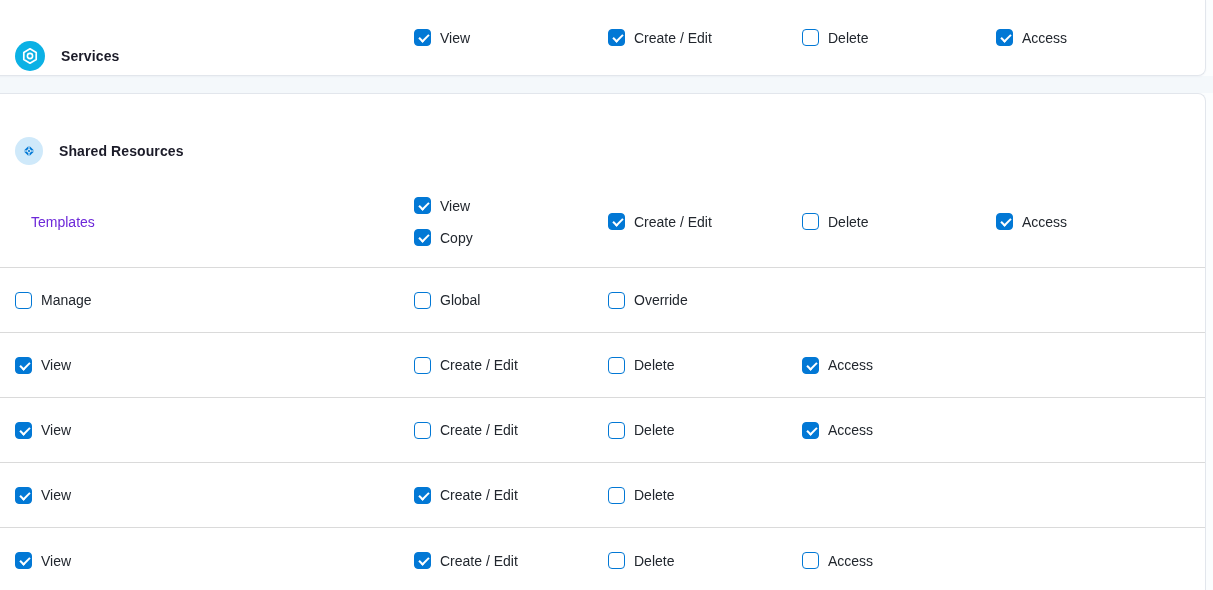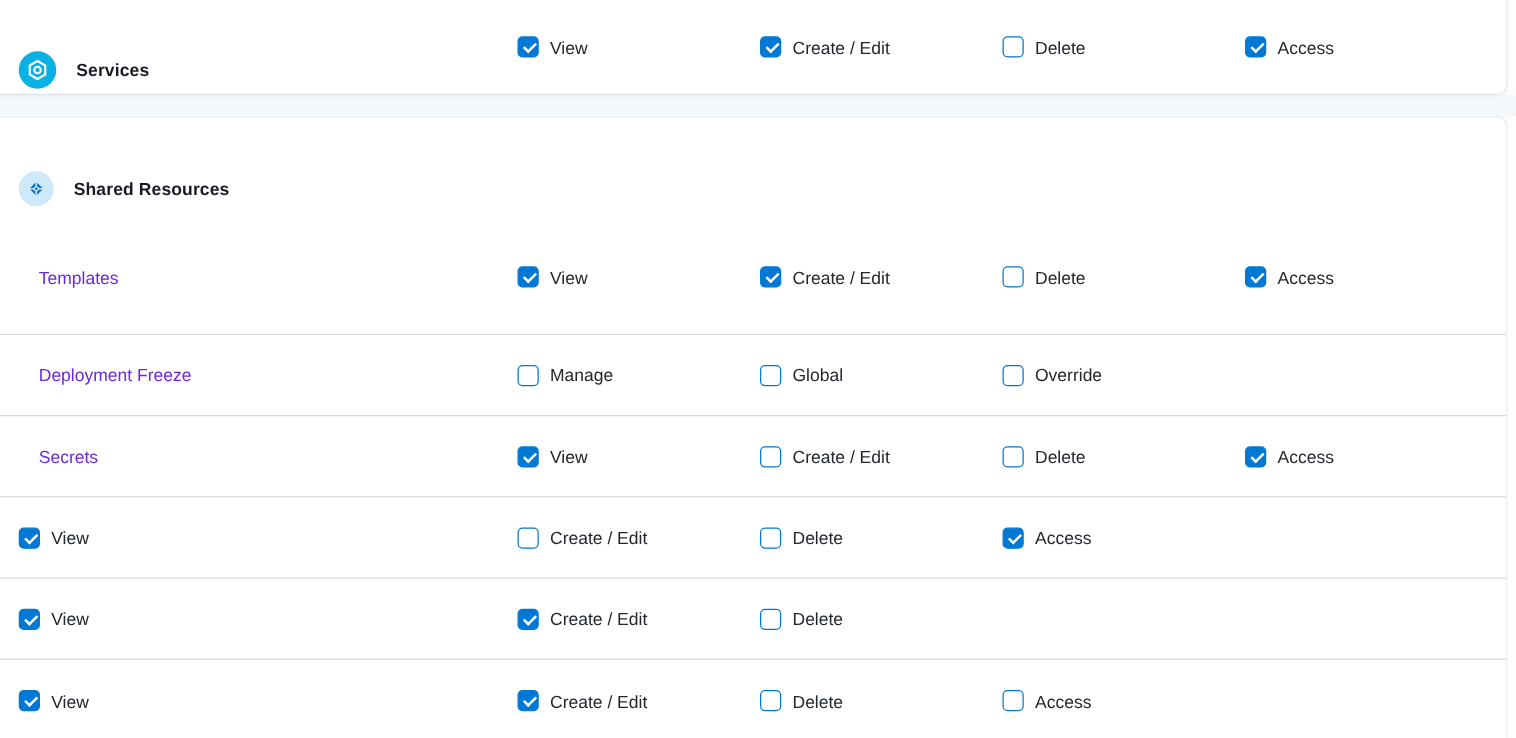--- a/index.html
+++ b/index.html
@@ -144,20 +144,24 @@
     <span class="section-title">Shared Resources</span>
   </div>
   <div id="shared-rows">
       <div class="perm-grid perm-row tall">
         <div class="row-label">Templates</div>
         <div class="cb-col">
           <label class="cb-wrap">
             <span class="cb checked"></span>
             <span class="cb-label">View</span>
           </label>
+          <label class="cb-wrap">
+            <span class="cb checked"></span>
+            <span class="cb-label">Copy</span>
+          </label>
         </div>
         <div class="cb-col">
           <label class="cb-wrap">
             <span class="cb checked"></span>
             <span class="cb-label">Create / Edit</span>
           </label>
         </div>
         <div class="cb-col">
           <label class="cb-wrap">
             <span class="cb"></span>
@@ -165,21 +169,20 @@
           </label>
         </div>
         <div class="cb-col">
           <label class="cb-wrap">
             <span class="cb checked"></span>
             <span class="cb-label">Access</span>
           </label>
         </div>
       </div>
       <div class="perm-grid perm-row">
-        <div class="row-label">Deployment Freeze</div>
         <div class="cb-col">
           <label class="cb-wrap">
             <span class="cb"></span>
             <span class="cb-label">Manage</span>
           </label>
         </div>
         <div class="cb-col">
           <label class="cb-wrap">
             <span class="cb"></span>
             <span class="cb-label">Global</span>
@@ -187,21 +190,20 @@
         </div>
         <div class="cb-col">
           <label class="cb-wrap">
             <span class="cb"></span>
             <span class="cb-label">Override</span>
           </label>
         </div>
         <div class="cb-col"></div>
       </div>
       <div class="perm-grid perm-row">
-        <div class="row-label">Secrets</div>
         <div class="cb-col">
           <label class="cb-wrap">
             <span class="cb checked"></span>
             <span class="cb-label">View</span>
           </label>
         </div>
         <div class="cb-col">
           <label class="cb-wrap">
             <span class="cb"></span>
             <span class="cb-label">Create / Edit</span>

